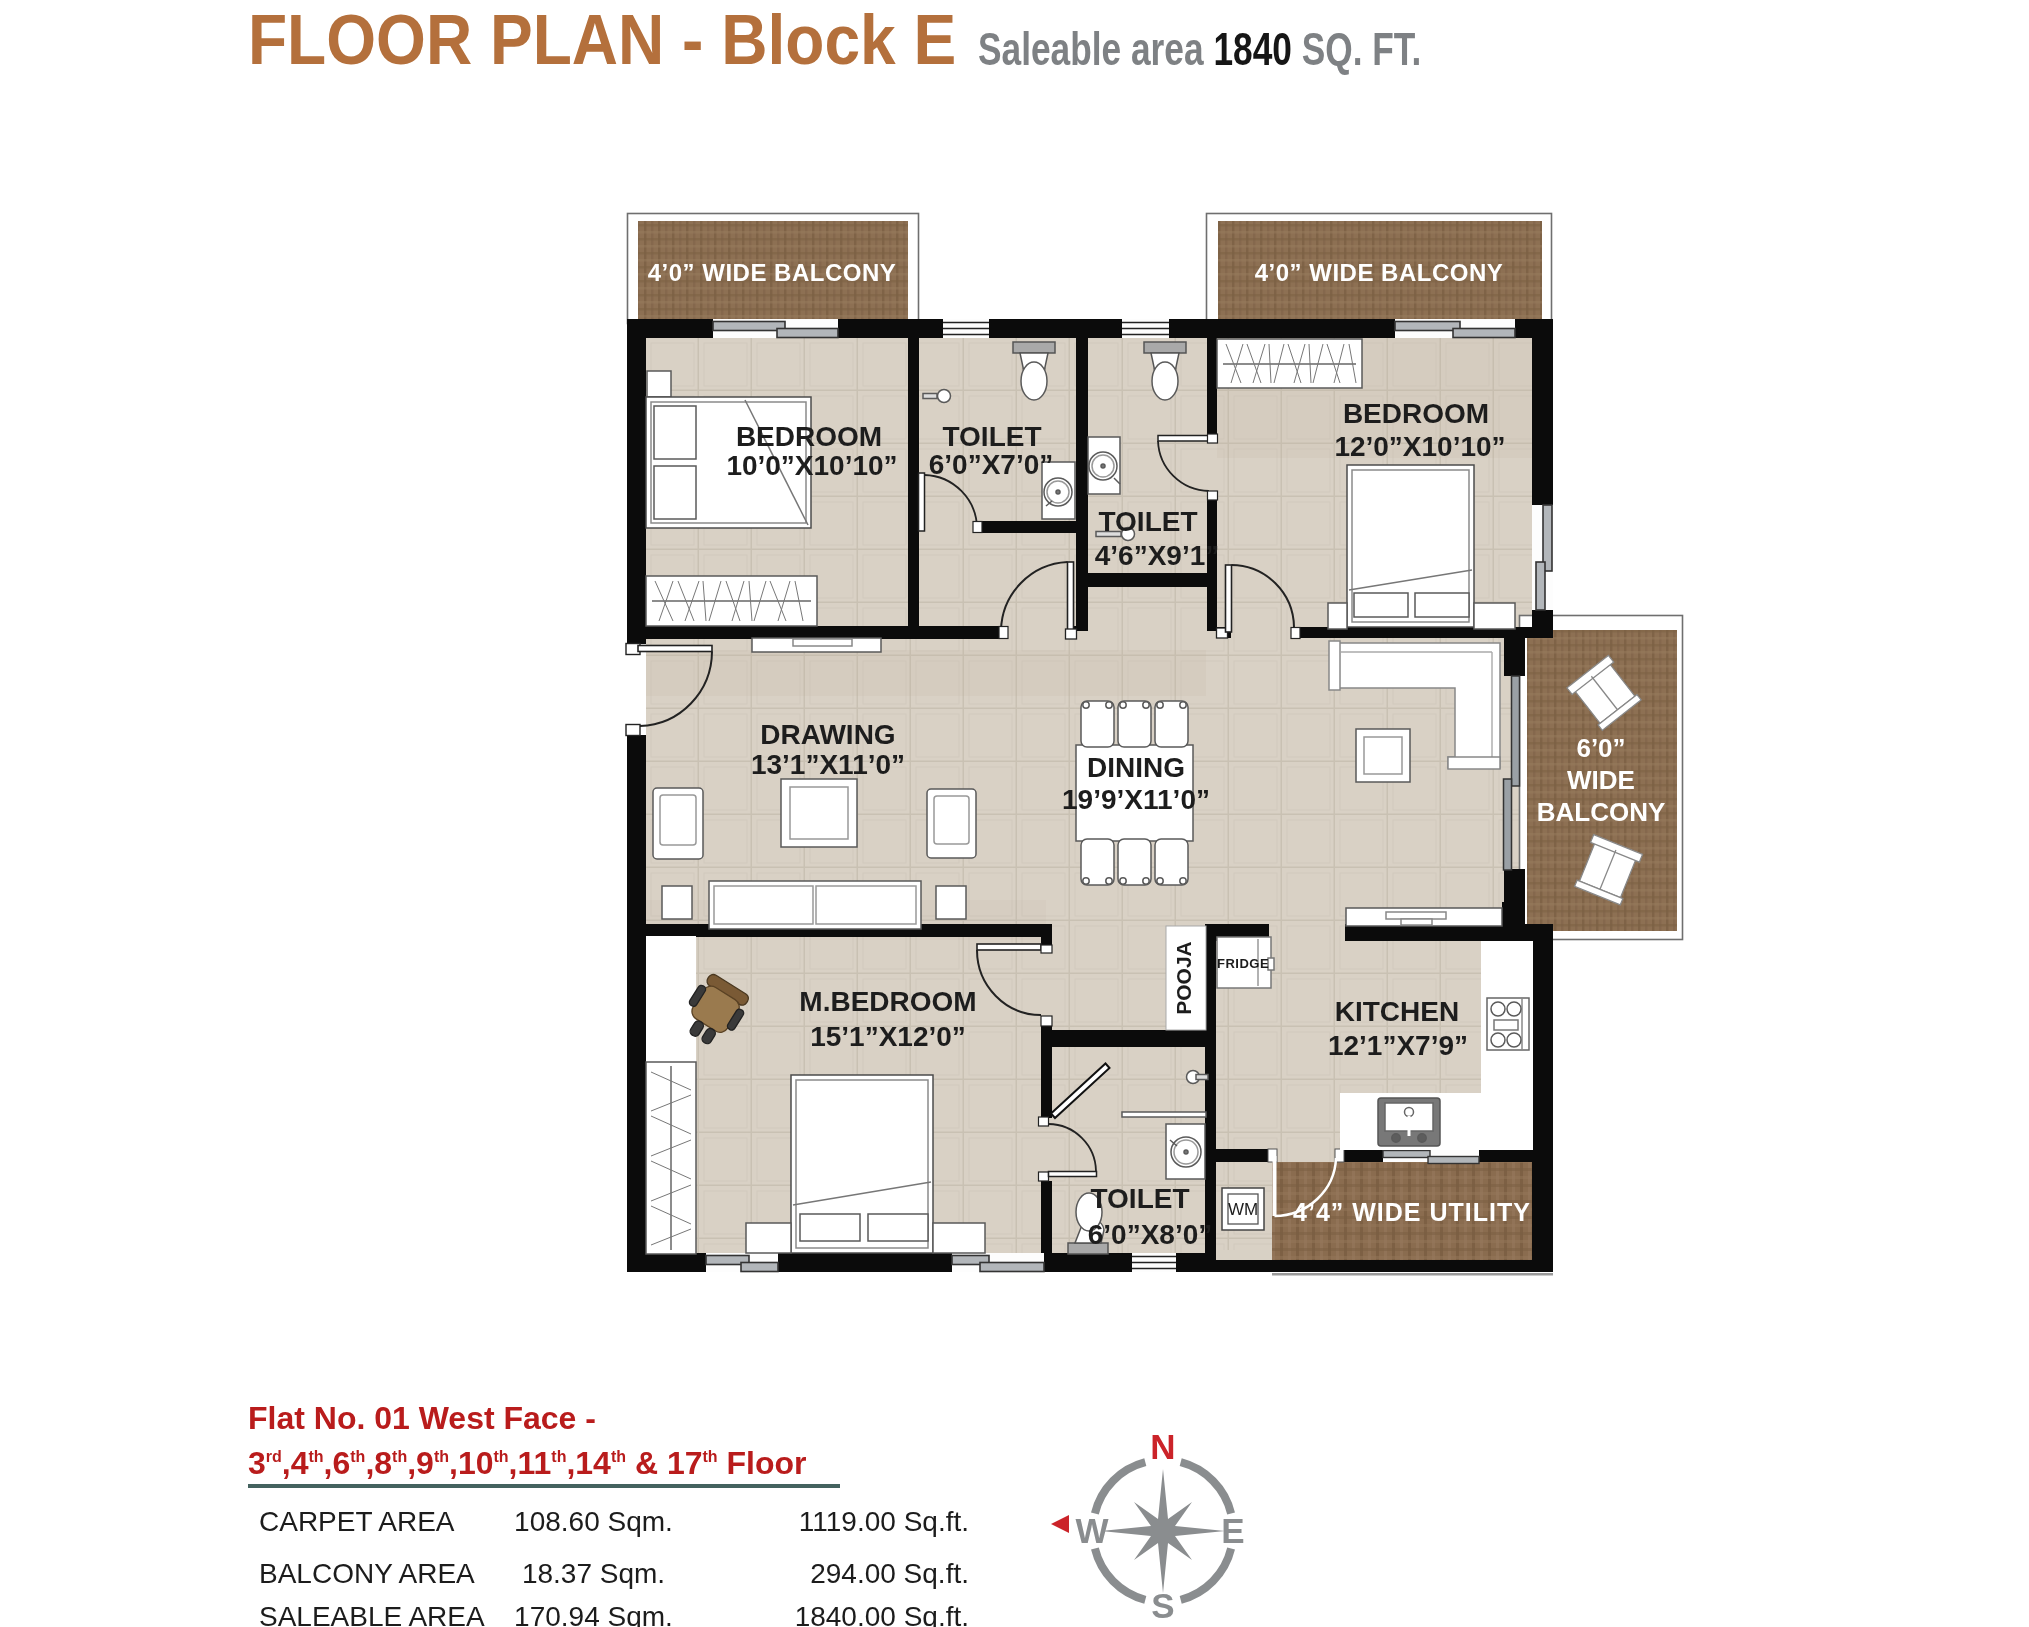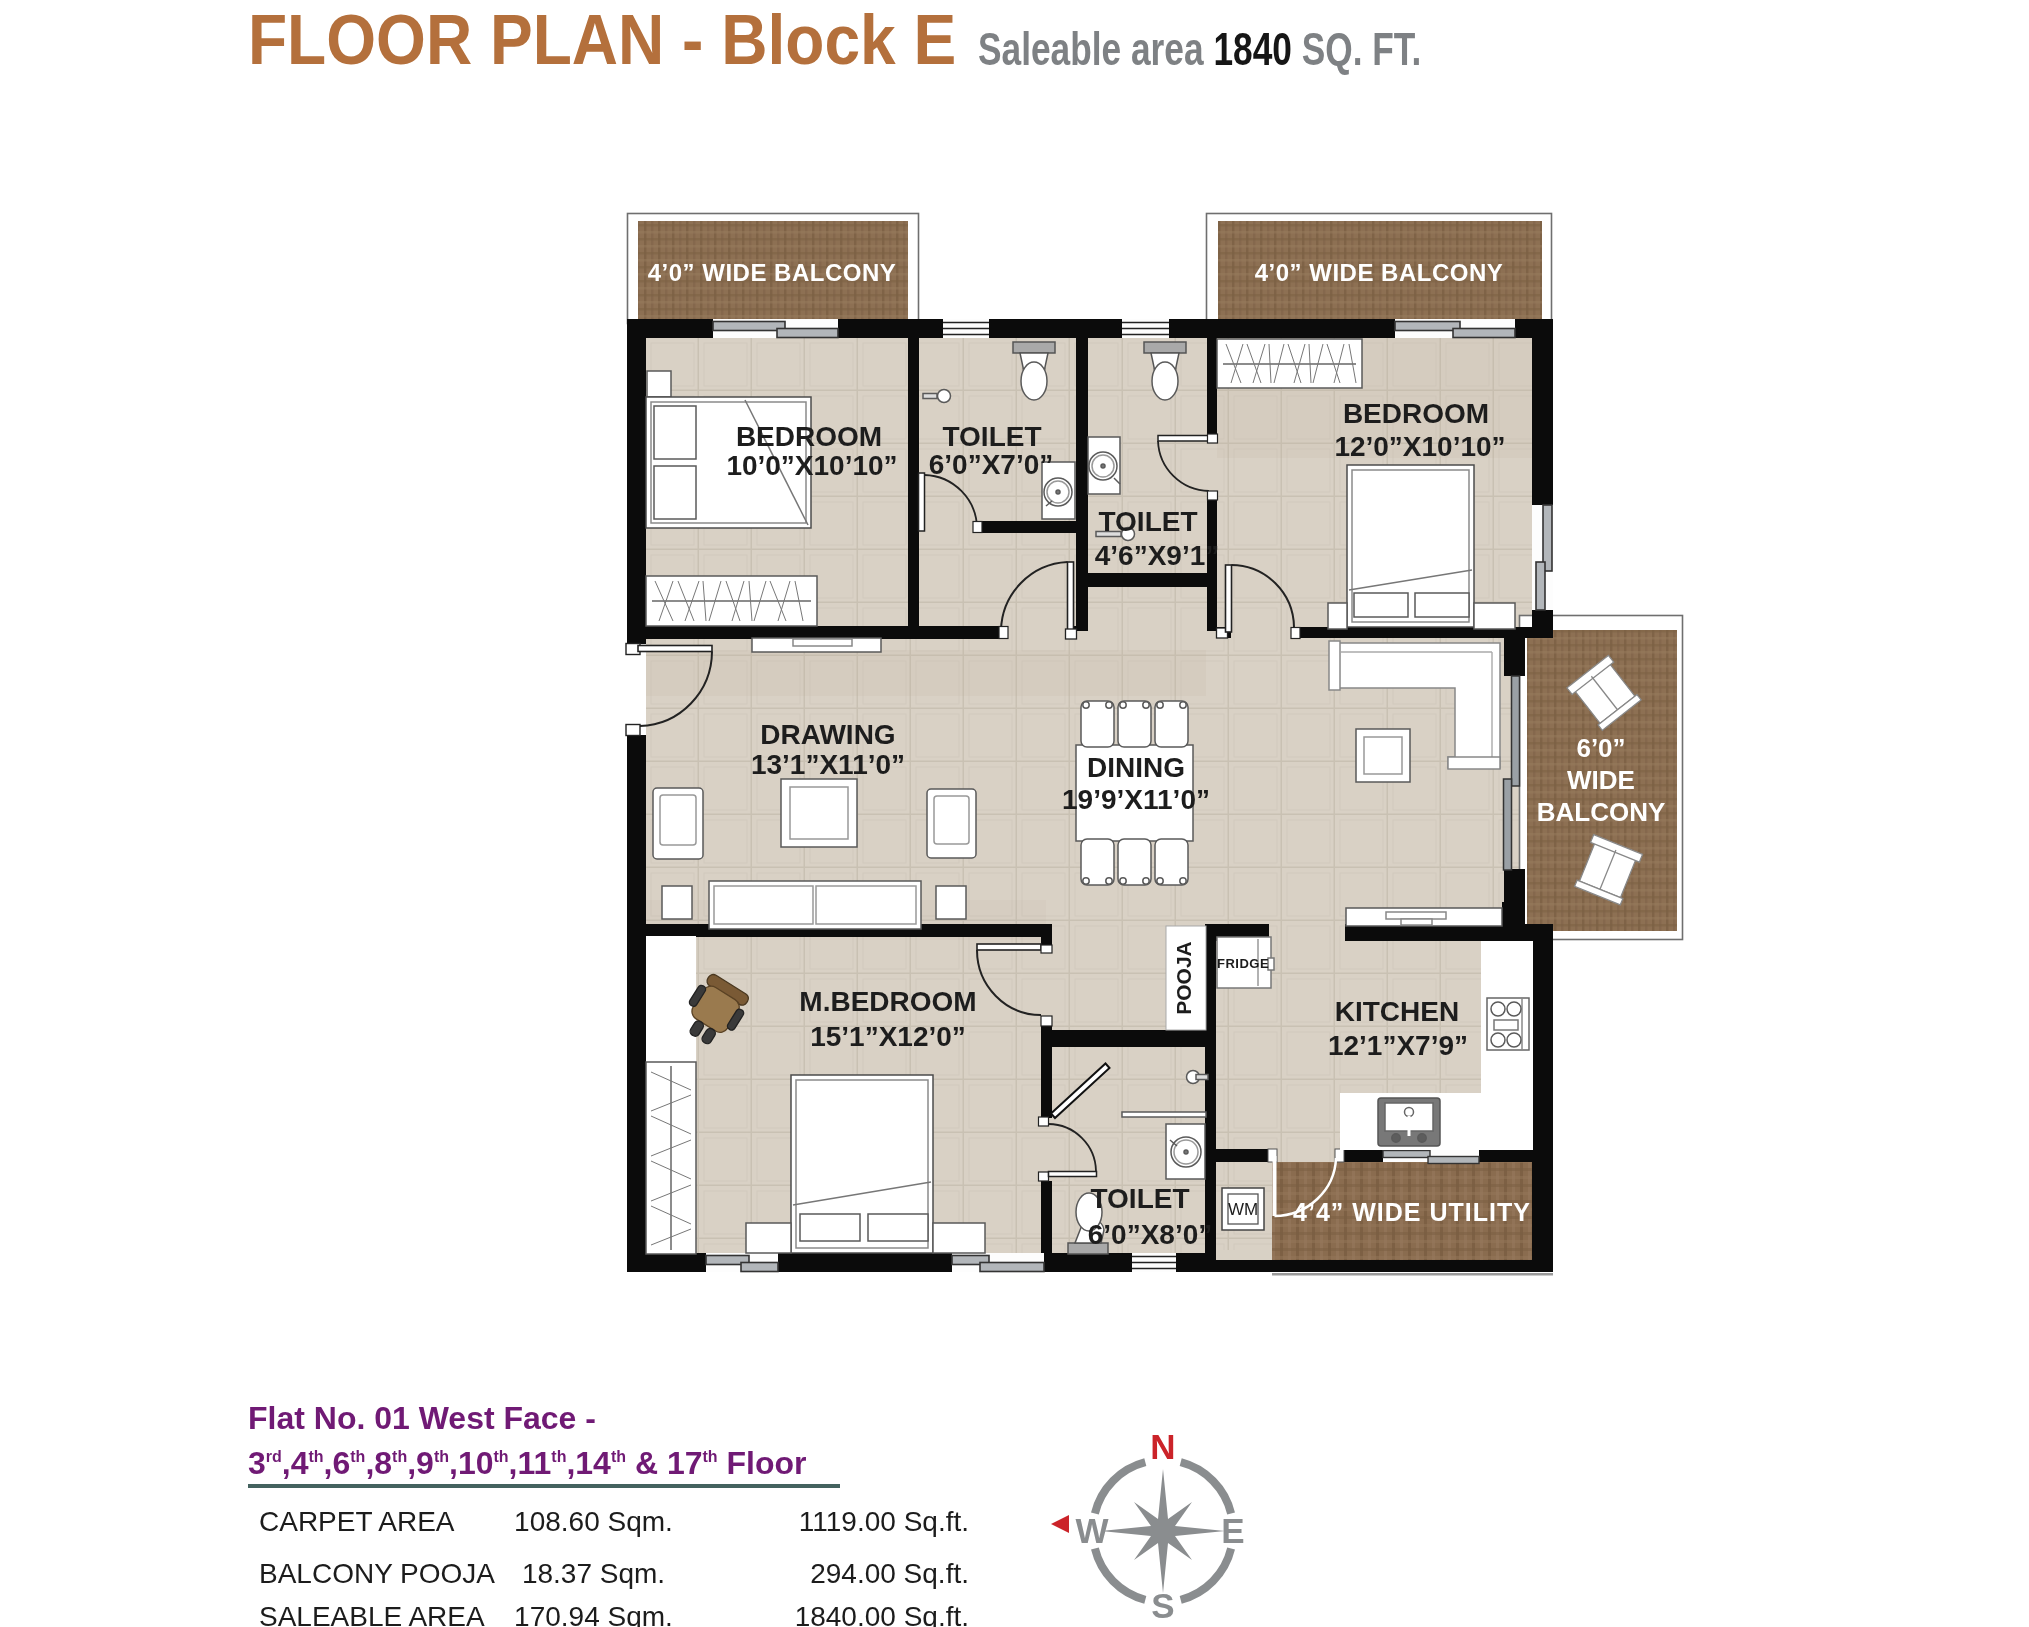--- a/index.html
+++ b/index.html
@@ -1,21 +1,21 @@
 <!DOCTYPE html>
 <html><head>
 <meta charset="utf-8">
 <style>
 html,body{margin:0;padding:0;background:#fff;}
 .page{position:relative;width:2029px;height:1627px;background:#ffffff;font-family:"Liberation Sans",sans-serif;overflow:hidden;}
 svg{position:absolute;left:0;top:0;}
 .titlebig{position:absolute;left:248px;top:0px;white-space:nowrap;font-size:70px;font-weight:bold;color:#b4703c;transform:scaleX(0.915);transform-origin:0 0;}
 .titlesmall{position:absolute;left:978px;top:22px;white-space:nowrap;font-size:46px;font-weight:bold;color:#7e8184;transform:scaleX(0.767);transform-origin:0 0;}
 .titlesmall b{color:#161616;}
-.flat{position:absolute;left:248px;top:1396px;color:#701a75;font-size:32px;font-weight:bold;line-height:1.42;white-space:nowrap;}
+.flat{position:absolute;left:248px;top:1396px;color:#b91c1c;font-size:32px;font-weight:bold;line-height:1.42;white-space:nowrap;}
 .flat sup{font-size:16px;}
 .rule{position:absolute;left:248px;top:1484px;width:592px;height:4px;background:#44625f;}
 .arearow{position:absolute;font-size:28px;color:#1c1c1c;white-space:nowrap;}
 .ar-l{position:absolute;left:259px;}
 .ar-m{position:absolute;left:460px;width:267px;text-align:center;}
 .ar-r{position:absolute;left:700px;width:269px;text-align:right;}
 </style>
 </head>
 <body>
 <div class="page">
@@ -601,21 +601,21 @@
 
 <div class="rule"></div>
 
 <div class="arearow" style="top:1506px;">
       <span class="ar-l">CARPET AREA</span>
       <span class="ar-m">108.60 Sqm.</span>
       <span class="ar-r">1119.00 Sq.ft.</span>
     </div>
 
 <div class="arearow" style="top:1558px;">
-      <span class="ar-l">BALCONY POOJA</span>
+      <span class="ar-l">BALCONY AREA</span>
       <span class="ar-m">18.37 Sqm.</span>
       <span class="ar-r">294.00 Sq.ft.</span>
     </div>
 
 <div class="arearow" style="top:1601px;">
       <span class="ar-l">SALEABLE AREA</span>
       <span class="ar-m">170.94 Sqm.</span>
       <span class="ar-r">1840.00 Sq.ft.</span>
     </div>
 </div>

